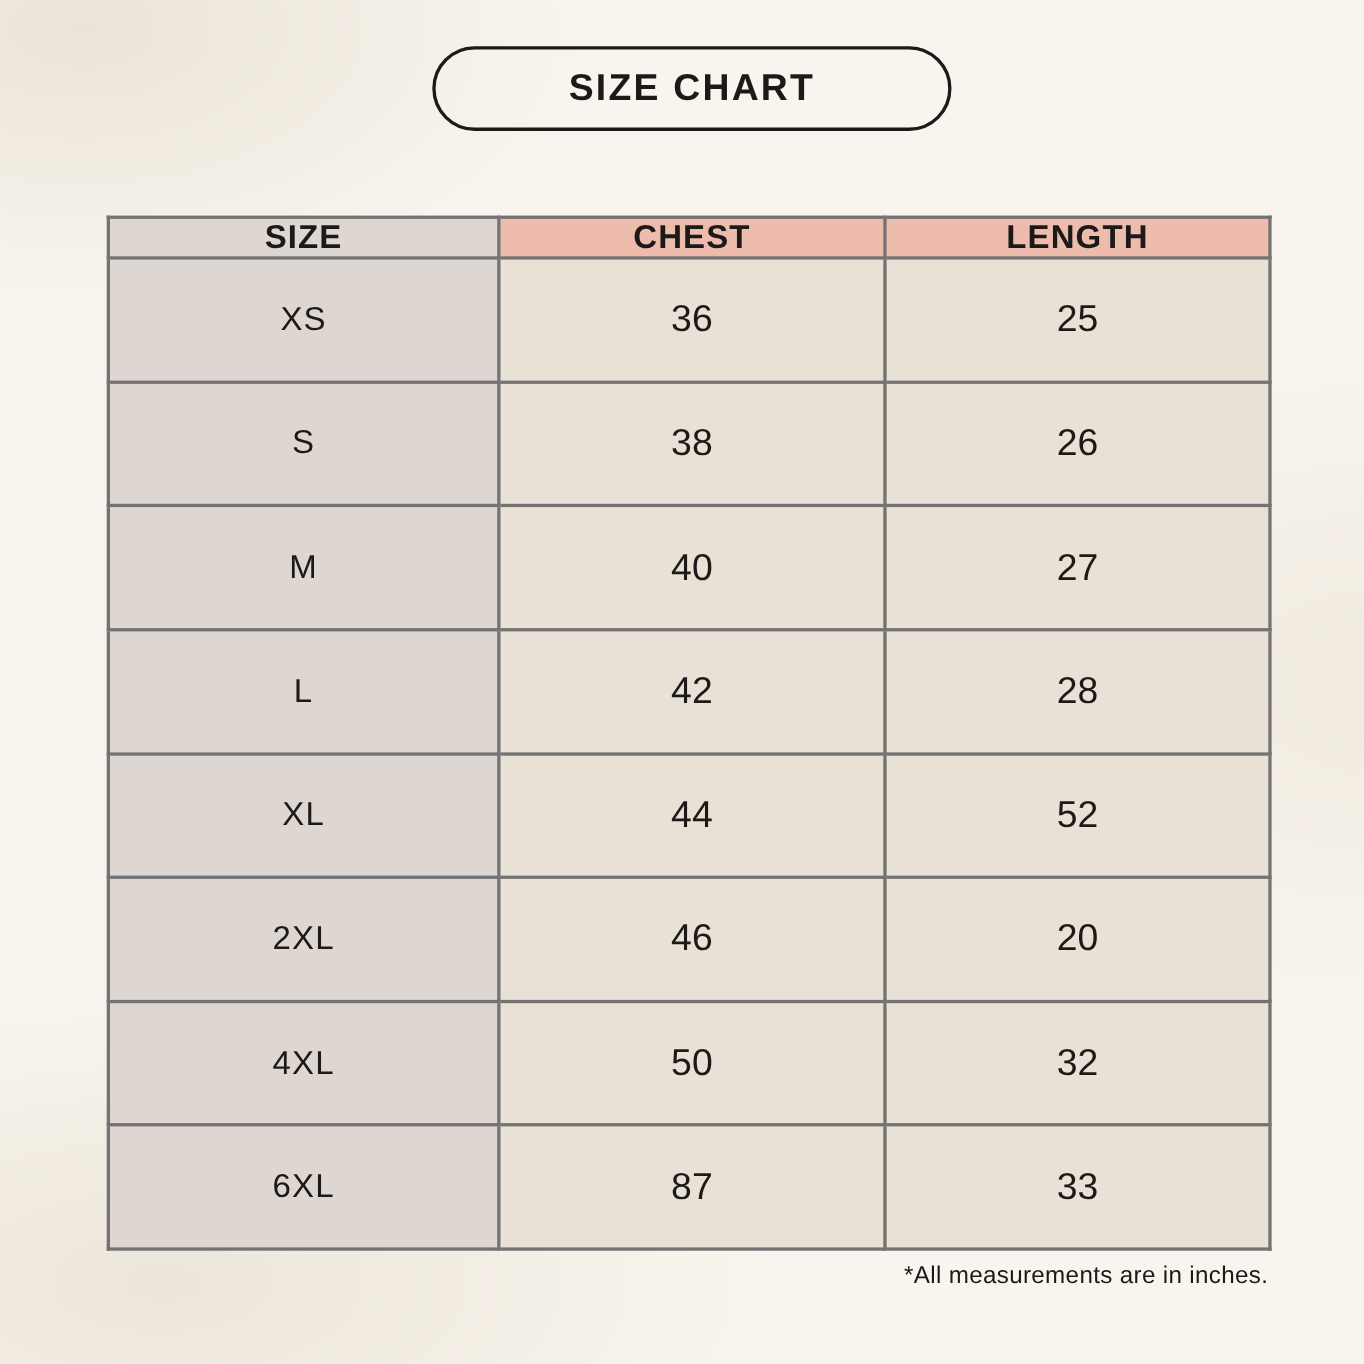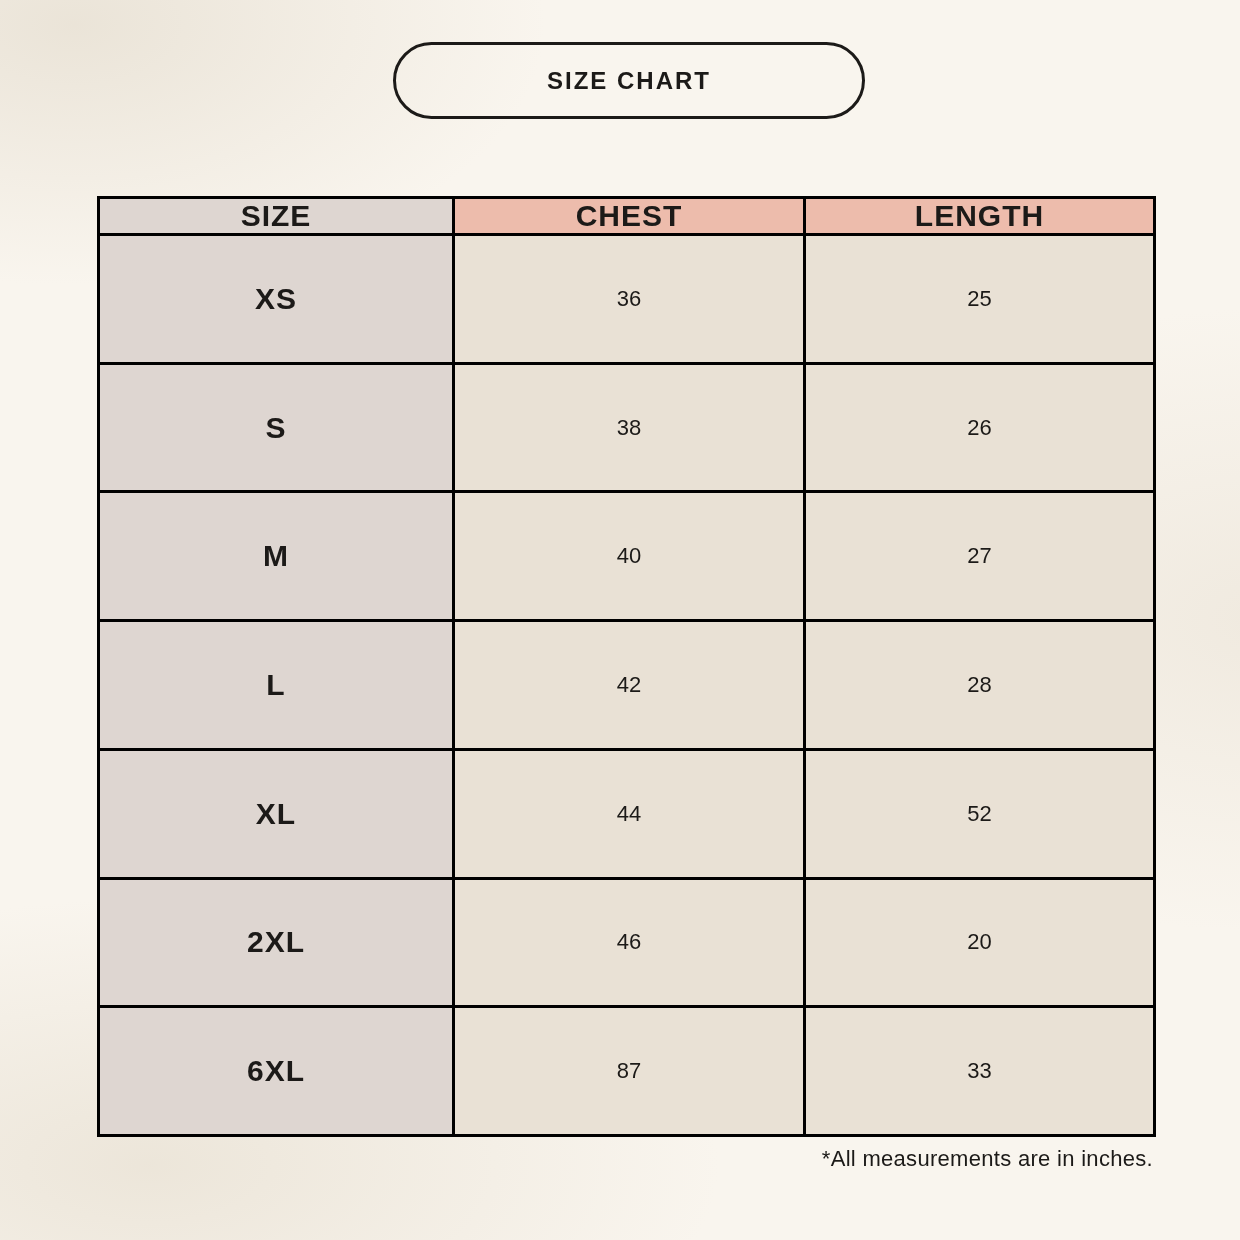--- a/index.html
+++ b/index.html
@@ -28,60 +28,60 @@
     height: 77px;
     border: 3px solid #1c1a18;
     border-radius: 44px;
     background: transparent;
     display: flex;
     align-items: center;
     justify-content: center;
     box-sizing: border-box;
   }
   .title-pill span {
-    font-size: 24px;
+    font-size: 34px;
     font-weight: bold;
     letter-spacing: 2px;
   }
 
   table.size-table {
     position: absolute;
     left: 97px;
     top: 196px;
     width: 1056px;
     height: 941px;
     border-collapse: collapse;
     table-layout: fixed;
   }
   table.size-table th,
   table.size-table td {
-    border: 3px solid #000000;
+    border: 3px solid #737373;
     text-align: center;
     vertical-align: middle;
     padding: 0;
   }
   table.size-table th {
     font-size: 30px;
     font-weight: bold;
     letter-spacing: 1px;
   }
   th.col-size, td.cell-size {
     background: #ded6d1;
   }
   th.col-accent {
     background: #edbcac;
   }
   td.cell-data {
     background: #e9e1d5;
-    font-size: 22px;
+    font-size: 34px;
     font-weight: normal;
   }
   td.cell-size {
     font-size: 30px;
-    font-weight: bold;
+    font-weight: normal;
     letter-spacing: 1px;
   }
 
   .footnote {
     position: absolute;
     right: 87px;
     top: 1146px;
     font-size: 22px;
     font-weight: normal;
     letter-spacing: 0.3px;
@@ -132,20 +132,25 @@
       <td class="cell-size">XL</td>
       <td class="cell-data">44</td>
       <td class="cell-data">52</td>
     </tr>
     <tr>
       <td class="cell-size">2XL</td>
       <td class="cell-data">46</td>
       <td class="cell-data">20</td>
     </tr>
     <tr>
+      <td class="cell-size">4XL</td>
+      <td class="cell-data">50</td>
+      <td class="cell-data">32</td>
+    </tr>
+    <tr>
       <td class="cell-size">6XL</td>
       <td class="cell-data">87</td>
       <td class="cell-data">33</td>
     </tr>
   </tbody>
 </table>
 
 <div class="footnote">*All measurements are in inches.</div>
 
 </body></html>

